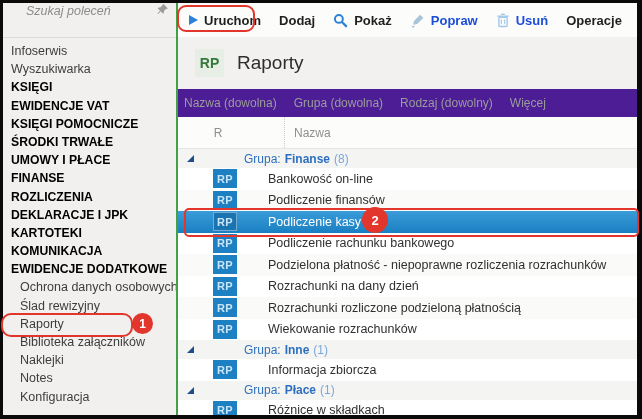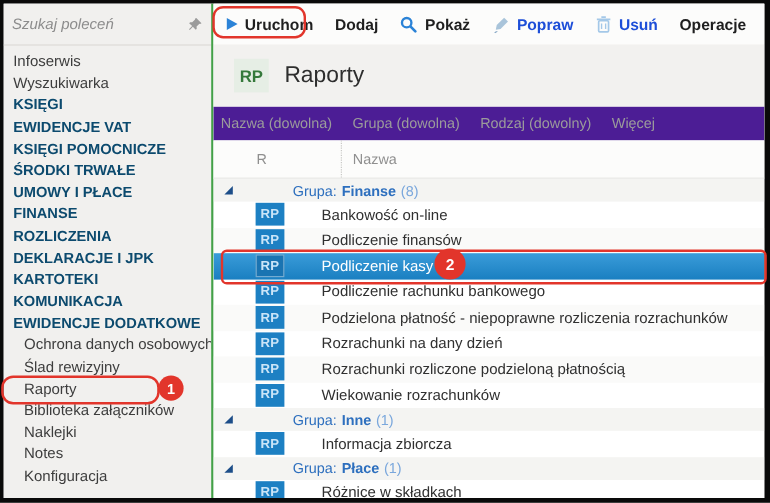--- a/index.html
+++ b/index.html
@@ -4,29 +4,29 @@
 <style>
   html,body{margin:0;padding:0;background:#888;}
   .screen{position:relative;width:642px;height:419px;background:#0a0a0a;
           font-family:"Liberation Sans",sans-serif;overflow:hidden;}
   .inner{position:absolute;left:3px;top:3px;width:634px;height:412px;
          display:flex;background:#fff;overflow:hidden;}
 
   
   .sidebar{width:173px;background:#f1f0ee;display:flex;flex-direction:column;flex:0 0 173px;}
   .search-row{height:34px;flex:0 0 34px;border-bottom:1px solid #dcdbd8;display:flex;
-              align-items:center;padding:0 7px 0 5px;gap:4px;}
+              align-items:flex-start;padding:0 7px 0 21px;gap:4px;}
   .search-input{flex:1;min-width:0;border:none;background:transparent;outline:none;
                 font-family:"Liberation Sans",sans-serif;font-style:italic;font-size:12.5px;color:#6e6e6e;}
   .search-input::placeholder{color:#8c8c8c;font-style:italic;opacity:1;}
   .pin{display:flex;align-items:center;cursor:pointer;}
   .menu{flex:1;padding-top:4px;overflow:hidden;}
   .mi{height:18.2px;line-height:18.2px;padding-left:8px;font-size:12.5px;color:#3d3d3d;
       white-space:nowrap;cursor:pointer;}
-  .mi.section{color:#0c4a6e;font-weight:700;font-size:12.2px;}
+  .mi.section{color:#000000;font-weight:700;font-size:12.2px;}
   .mi.sub{padding-left:17px;}
 
   .vsep{width:2px;flex:0 0 2px;background:#43a047;}
 
   
   .main{flex:1;display:flex;flex-direction:column;background:#fff;min-width:0;}
   .toolbar{height:34px;flex:0 0 34px;background:#fcfcfb;display:flex;align-items:center;
            padding-left:2px;text-align:right;}
   .tbtn{display:flex;align-items:center;gap:6px;font-size:13px;font-weight:600;color:#1f1f1f;
         padding:0 9px;height:26px;cursor:pointer;white-space:nowrap;}

